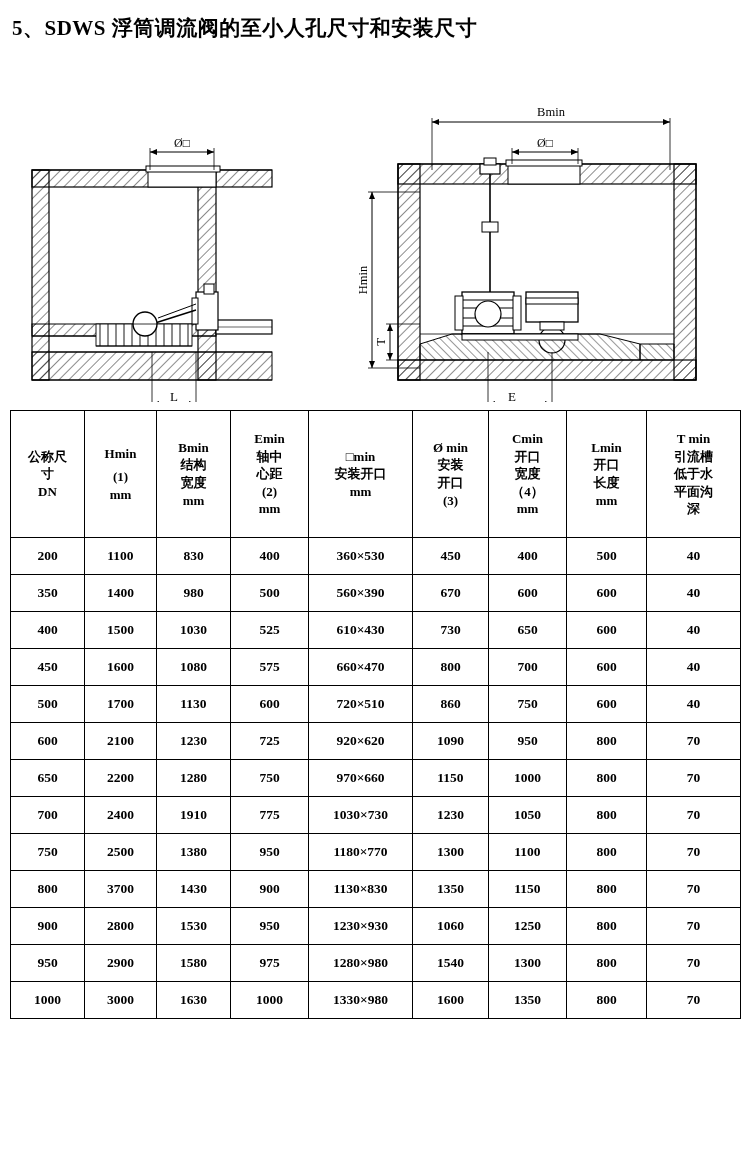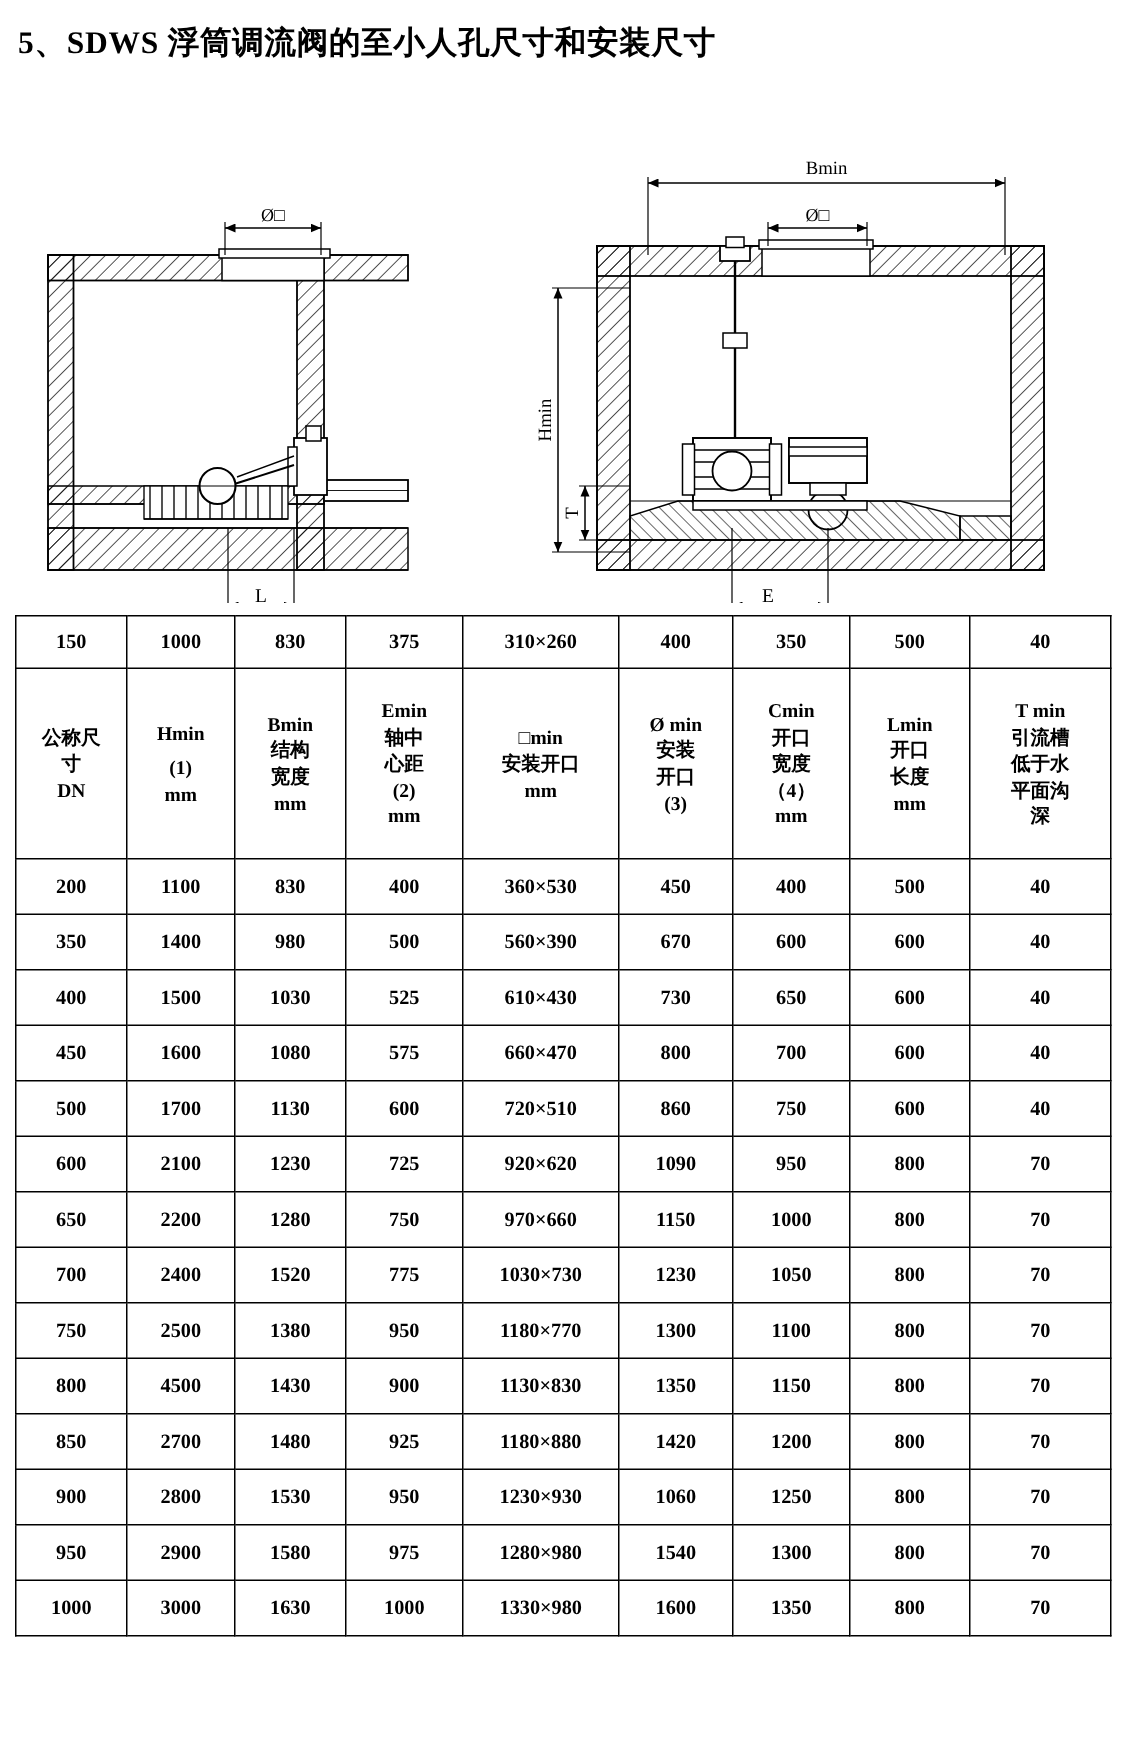--- a/index.html
+++ b/index.html
@@ -233,31 +233,20 @@
           <col style="width:72px">
           <col style="width:74px">
         <col style="width:78px">
           <col style="width:104px">
           <col style="width:76px">
         <col style="width:78px">
           <col style="width:80px">
           <col style="width:94px">
       </colgroup>
       <tbody id="tbody">
-          <tr class="row-top">
-            <td>150</td>
-            <td>1000</td>
-            <td>830</td>
-            <td>375</td>
-            <td>310×260</td>
-            <td>400</td>
-            <td>350</td>
-            <td>500</td>
-            <td>40</td>
-          </tr>
           <tr class="row-head">
             <td>
               <span class="hd">公称尺</span>
               <span class="hd">寸</span>
               <span class="hd">DN</span>
             </td>
             <td>
               <span class="hd">Hmin</span>
               <span class="hd-sp"></span>
               <span class="hd">(1)</span>
@@ -381,58 +370,47 @@
             <td>750</td>
             <td>970×660</td>
             <td>1150</td>
             <td>1000</td>
             <td>800</td>
             <td>70</td>
           </tr>
           <tr class="row-data">
             <td>700</td>
             <td>2400</td>
-            <td>1520</td>
+            <td>1910</td>
             <td>775</td>
             <td>1030×730</td>
             <td>1230</td>
             <td>1050</td>
             <td>800</td>
             <td>70</td>
           </tr>
           <tr class="row-data">
             <td>750</td>
             <td>2500</td>
             <td>1380</td>
             <td>950</td>
             <td>1180×770</td>
             <td>1300</td>
             <td>1100</td>
             <td>800</td>
             <td>70</td>
           </tr>
           <tr class="row-data">
             <td>800</td>
-            <td>4500</td>
+            <td>3700</td>
             <td>1430</td>
             <td>900</td>
             <td>1130×830</td>
             <td>1350</td>
             <td>1150</td>
-            <td>800</td>
-            <td>70</td>
-          </tr>
-          <tr class="row-data">
-            <td>850</td>
-            <td>2700</td>
-            <td>1480</td>
-            <td>925</td>
-            <td>1180×880</td>
-            <td>1420</td>
-            <td>1200</td>
             <td>800</td>
             <td>70</td>
           </tr>
           <tr class="row-data">
             <td>900</td>
             <td>2800</td>
             <td>1530</td>
             <td>950</td>
             <td>1230×930</td>
             <td>1060</td>

